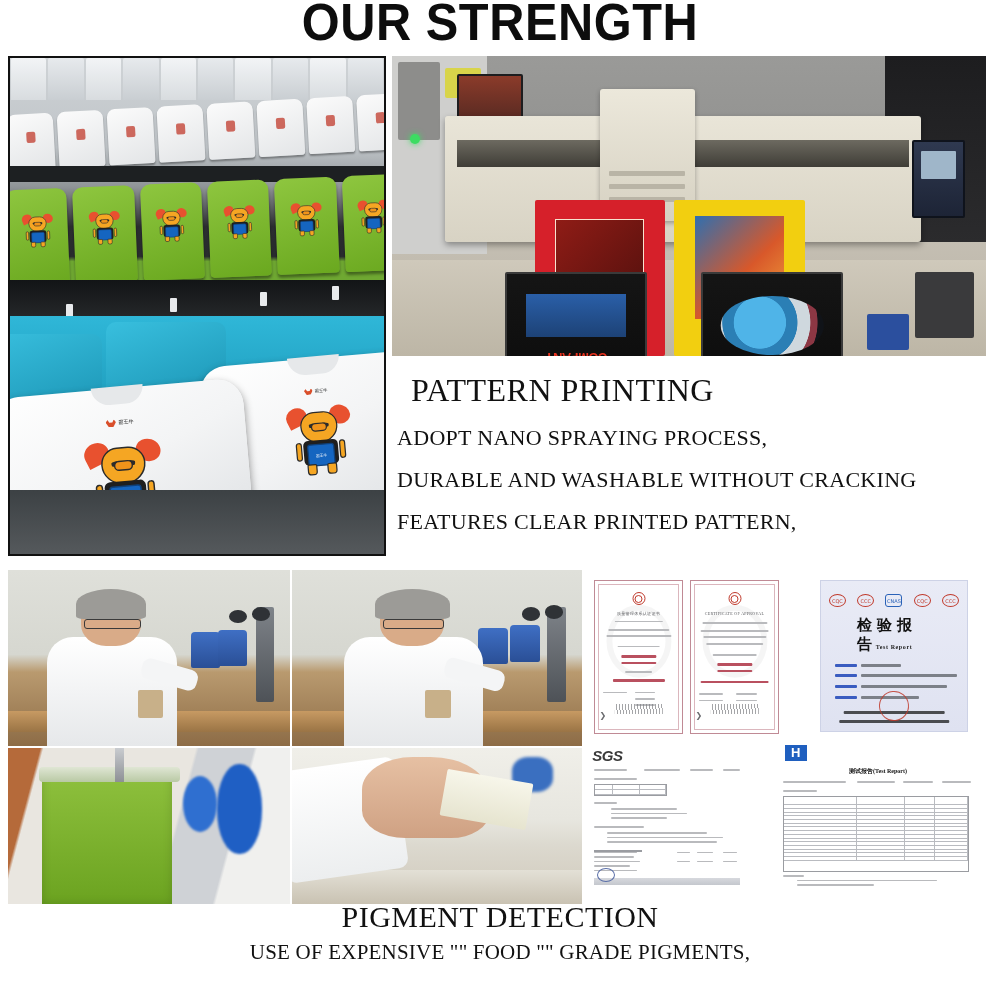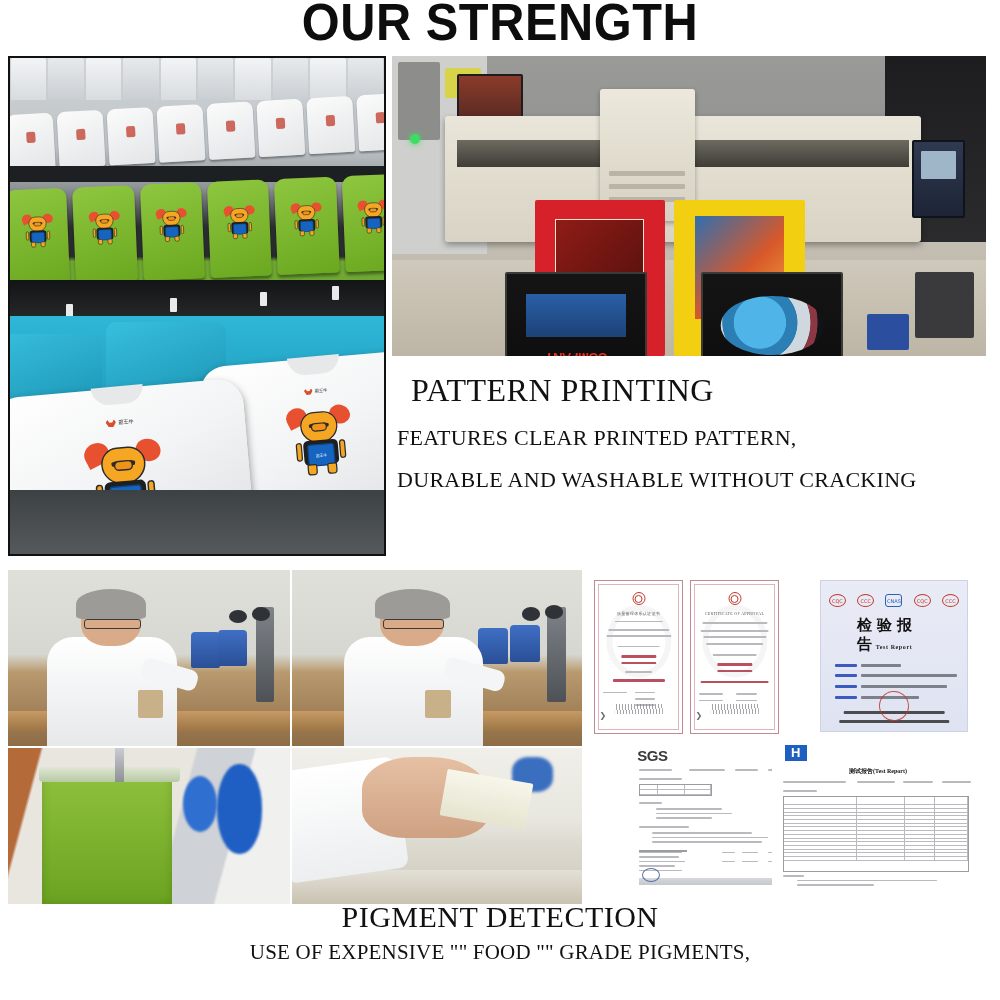--- a/index.html
+++ b/index.html
@@ -197,21 +197,21 @@
   .hp-blue { position:absolute; right:10%; top:6%; width:14%; height:22%;
     background:#3a6fc0; border-radius:40%; filter:blur(1.5px); }
   .hp-bench { position:absolute; left:0; bottom:0; width:100%; height:22%;
     background:linear-gradient(#e3e0d6,#c9c2b2); }
 
   
   .cert { position:absolute; background:#fff; }
   #cert1 { left:592px; top:578px; width:93px; height:158px; }
   #cert2 { left:688px; top:578px; width:93px; height:158px; }
   #cert3 { left:820px; top:580px; width:148px; height:152px; }
-  #rep1  { left:629px; top:742px; width:166px; height:150px; }
+  #rep1  { left:584px; top:742px; width:166px; height:150px;font-style:italic; }
   #rep2  { left:772px; top:740px; width:212px; height:152px; }
 
   .cert-frame { position:absolute; inset:2px; border:1.5px solid #c08a95; background:#fff; }
   .cert-frame::after { content:""; position:absolute; inset:3px; border:.5px solid #dbb6bd; }
   .seal { position:absolute; left:50%; top:9%; transform:translateX(-50%);
     width:13px; height:13px; border:1.5px solid #c0392b; border-radius:50%; }
   .seal::after { content:""; position:absolute; left:50%; top:50%; width:6px; height:6px;
     transform:translate(-50%,-50%); border:1px solid #c0392b; border-radius:50%; }
   .ln { position:absolute; left:12%; height:2px; background:#b9babd; border-radius:1px; }
   .ln.c { left:50%; transform:translateX(-50%); }
@@ -522,22 +522,23 @@
       <div class="sh-art"></div>
 
     </div>
 
     <div class="pr-clutter" style="right:2%;bottom:6%;width:10%;height:22%;background:#3a3a3c;"></div>
     <div class="pr-clutter" style="right:13%;bottom:2%;width:7%;height:12%;background:#2b4f9e;"></div>
   </div>
 
   <div class="mid-text">
     <div class="mid-head">PATTERN PRINTING</div>
+    <div class="mid-line">ADOPT NANO SPRAYING PROCESS,</div>
+    <div class="mid-line">DURABLE AND WASHABLE WITHOUT CRACKING</div>
     <div class="mid-line">FEATURES CLEAR PRINTED PATTERN,</div>
-    <div class="mid-line">DURABLE AND WASHABLE WITHOUT CRACKING</div>
   </div>
 
   <div class="photo" id="lab1">
     <div class="lab-bg"></div>
     <div class="eq-bench"></div>
     <div class="lab-equip">
       <div class="eq-blue" style="left:22%;top:24%;"></div>
       <div class="eq-blue" style="left:46%;top:22%;"></div>
       <div class="eq-stand"></div>
       <div class="eq-knob" style="right:8%;top:2%;"></div>

